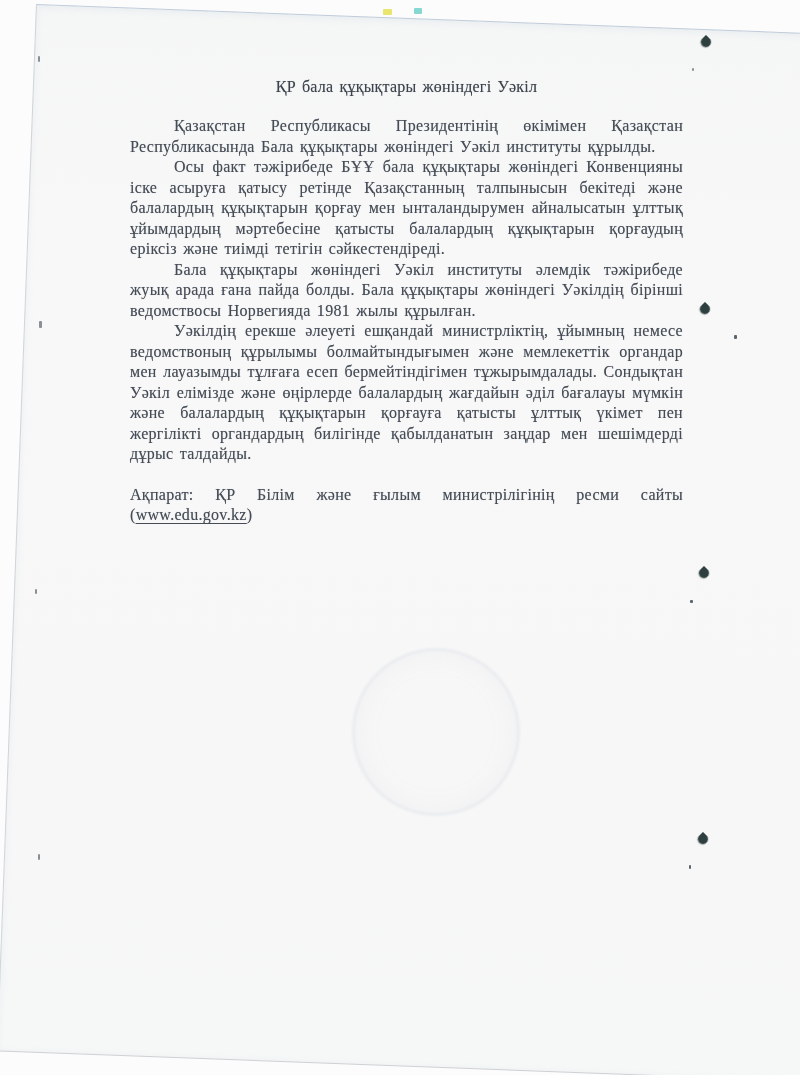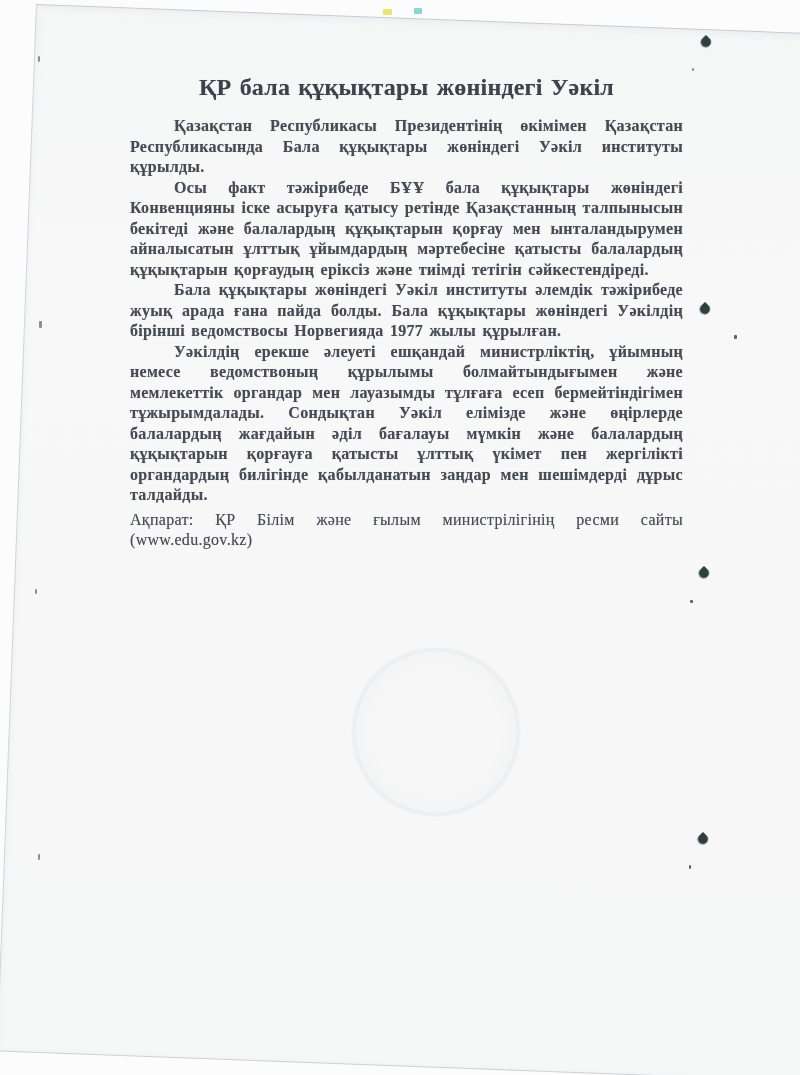--- a/index.html
+++ b/index.html
@@ -31,41 +31,40 @@
     left: 130px; top: 76px;
     width: 553px;
     color: #454c56;
     font-size: 16px;
     line-height: 20.5px;
     letter-spacing: 0.3px;
     word-spacing: 2px;
     text-shadow: 0 0 0.7px rgba(69,76,86,0.45);
   }
   .title {
-    font-weight: bold;
-    font-size: 24px;
+    font-weight: normal;
+    font-size: 16px;
     line-height: 22px;
     text-align: center;
     color: #3c434c;
     margin: 0 0 18px 0;
     letter-spacing: 0.2px;
   }
   .para {
     margin: 0;
     text-align: justify;
     text-indent: 44px;
-    font-weight: bold;
   }
-  .footer { margin-top: 4px; }
+  .footer { margin-top: 20px; }
   .footer-line1 {
     text-align: justify;
     text-align-last: justify;
   }
   .footer-line2 { text-align: left; }
-  .url { text-underline-offset: 3px; }
+  .url { text-decoration: underline; text-underline-offset: 3px; }
 
   
   .artifacts { position: absolute; inset: 0; pointer-events: none; }
   .blot {
     position: absolute;
     width: 10px; height: 10px;
     background: #2e3f3f;
     border-radius: 0 55% 55% 55%;
     transform: rotate(45deg);
     box-shadow: 0 1px 1px rgba(46,63,63,0.4);
@@ -103,21 +102,21 @@
 <div class="content">
   <h1 class="title">ҚР бала құқықтары жөніндегі Уәкіл</h1>
 
   <div>
 
       <p class="para">Қазақстан Республикасы Президентінің өкімімен Қазақстан Республикасында Бала құқықтары жөніндегі Уәкіл институты құрылды.</p>
 
 
       <p class="para">Осы факт тәжірибеде БҰҰ бала құқықтары жөніндегі Конвенцияны іске асыруға қатысу ретінде Қазақстанның талпынысын бекітеді және балалардың құқықтарын қорғау мен ынталандырумен айналысатын ұлттық ұйымдардың мәртебесіне қатысты балалардың құқықтарын қорғаудың еріксіз және тиімді тетігін сәйкестендіреді.</p>
 
-      <p class="para">Бала құқықтары жөніндегі Уәкіл институты әлемдік тәжірибеде жуық арада ғана пайда болды. Бала құқықтары жөніндегі Уәкілдің бірінші ведомствосы Норвегияда 1977 жылы құрылған.</p>
+      <p class="para">Бала құқықтары жөніндегі Уәкіл институты әлемдік тәжірибеде жуық арада ғана пайда болды. Бала құқықтары жөніндегі Уәкілдің бірінші ведомствосы Норвегияда 1981 жылы құрылған.</p>
 
 
       <p class="para">Уәкілдің ерекше әлеуеті ешқандай министрліктің, ұйымның немесе ведомствоның құрылымы болмайтындығымен және мемлекеттік органдар мен лауазымды тұлғаға есеп бермейтіндігімен тұжырымдалады. Сондықтан Уәкіл елімізде және өңірлерде балалардың жағдайын әділ бағалауы мүмкін және балалардың құқықтарын қорғауға қатысты ұлттық үкімет пен жергілікті органдардың билігінде қабылданатын заңдар мен шешімдерді дұрыс талдайды.</p>
     </div>
 
   <div class="footer">
     <div class="footer-line1">Ақпарат: ҚР Білім және ғылым министрілігінің ресми сайты</div>
     <div class="footer-line2"><span>(</span><span class="url">www.edu.gov.kz</span><span>)</span></div>
   </div>
 </div>

